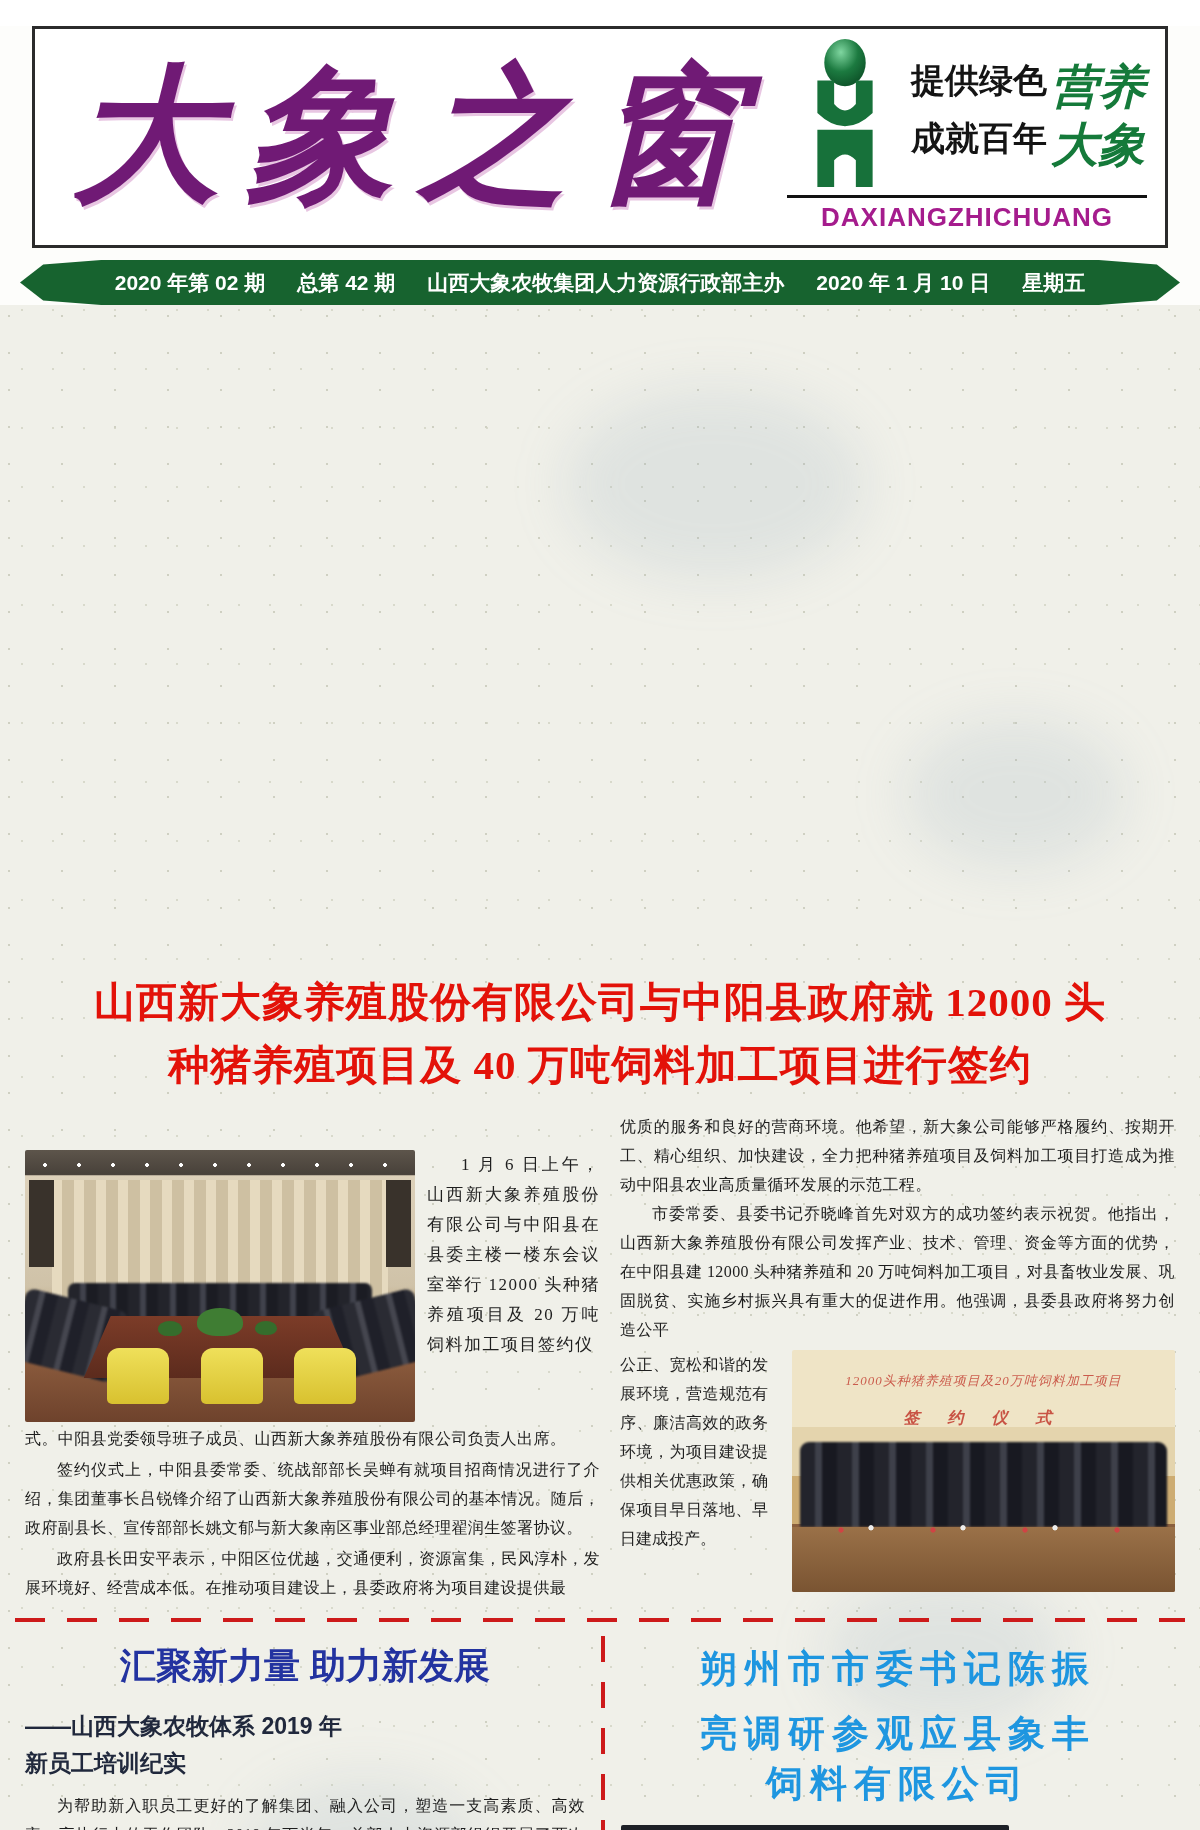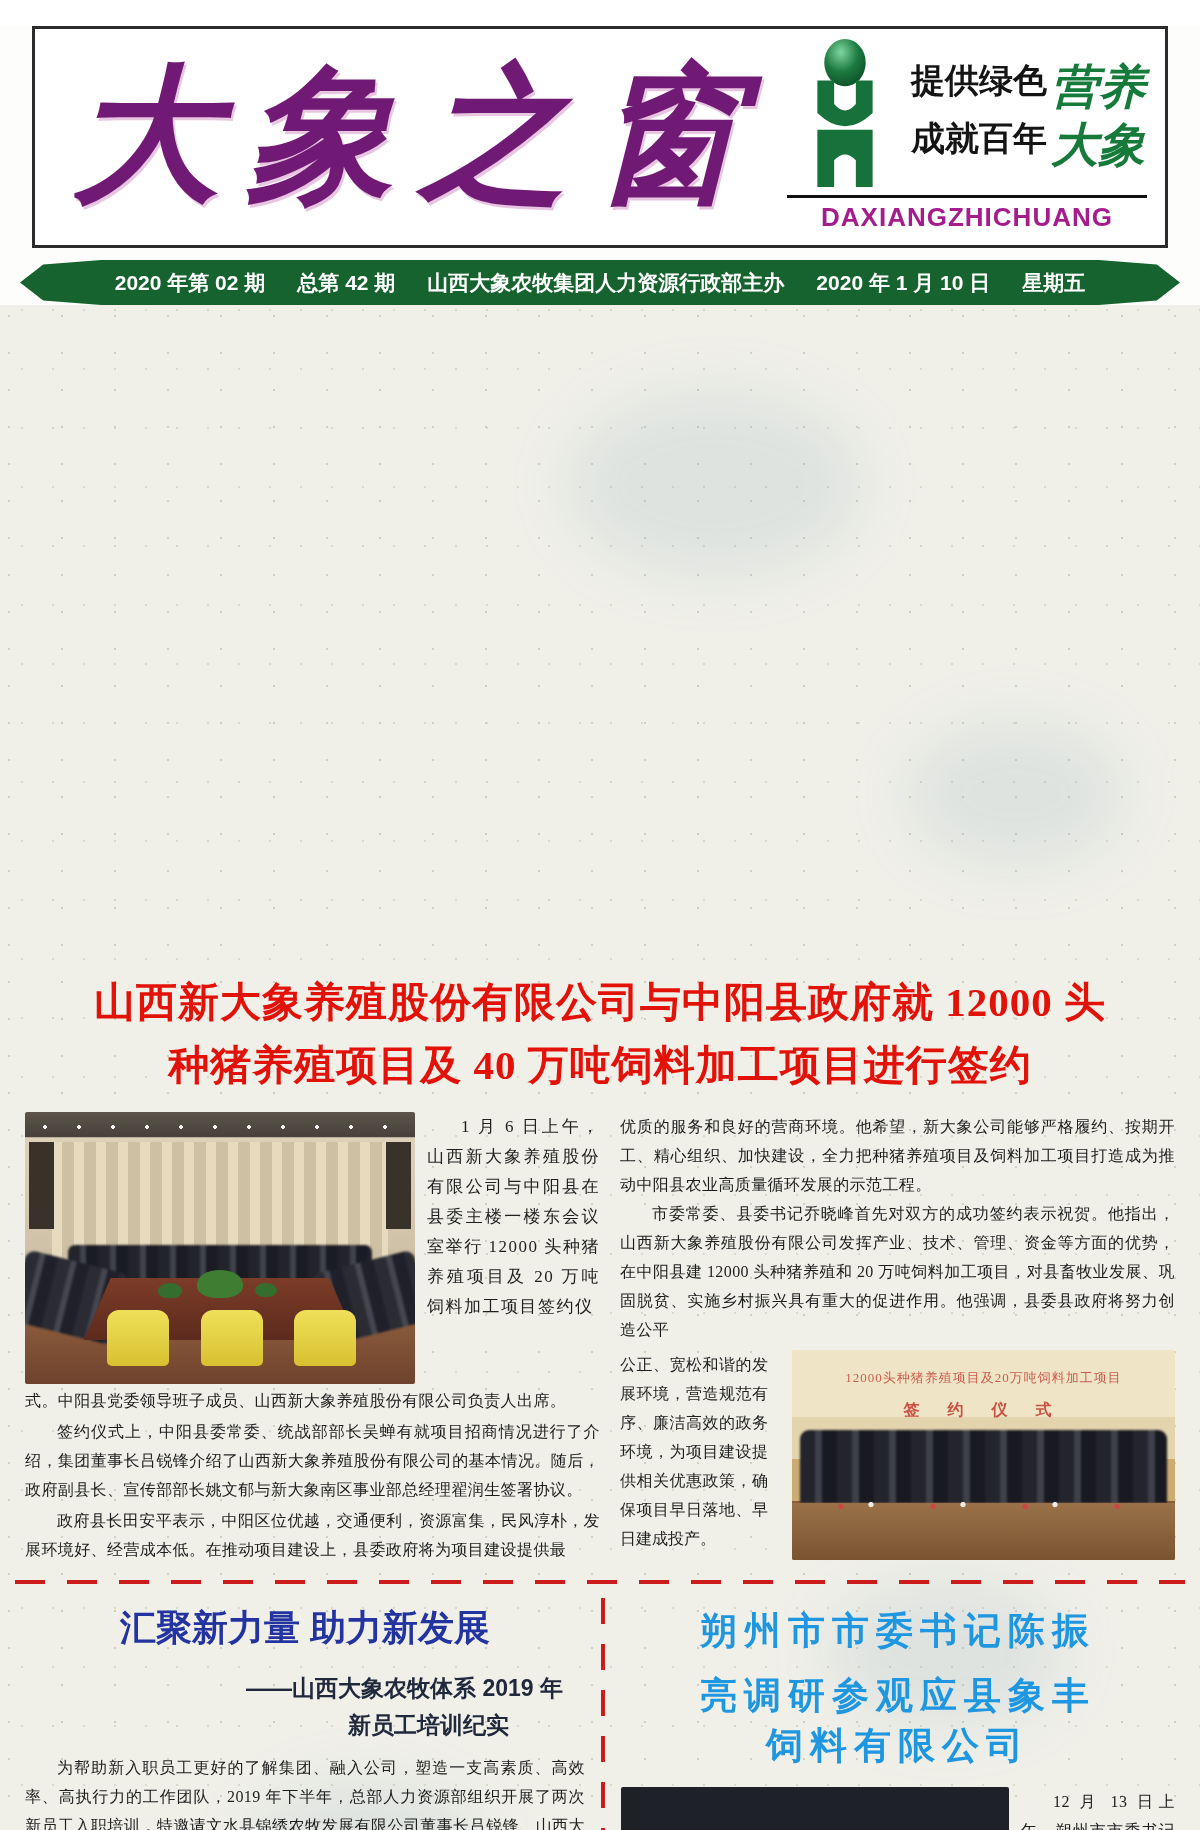--- a/index.html
+++ b/index.html
@@ -44,41 +44,41 @@
   
   .headline { text-align:center; font-weight:900; color:#e31209; font-size:41px; line-height:1.45;
               letter-spacing:1px; font-family:"Liberation Serif",serif; margin-top:4px; }
 
   
   p.body { font-size:16px; line-height:29px; text-align:justify; color:#1d1d1d; letter-spacing:.4px; }
   .ind { text-indent:2em; }
 
   
   .a1 { display:flex; gap:20px; margin-top:16px; }
-  .a1-left { width:575px; }
+  .a1-left { width:575px;margin-top:38px; }
   .a1-right { flex:1; }
   .a1-toprow { display:flex; gap:12px; }
   .minicol { flex:1; font-size:17px; line-height:30px; text-align:justify; letter-spacing:1.5px; }
   .a1-left p.body { margin-top:2px; }
   .a1-botrow { display:flex; gap:24px; margin-top:6px; }
   .narrow148 { width:148px; font-size:16px; line-height:29px; text-align:justify; }
 
   
   .h-div { height:4px; margin:16px -10px 0;
            background:repeating-linear-gradient(90deg,#cd1a1a 0 30px,rgba(0,0,0,0) 30px 52px); }
   .v-div { width:4px; margin:0 16px;
            background:repeating-linear-gradient(180deg,#cd1a1a 0 26px,rgba(0,0,0,0) 26px 46px); }
 
   
   .bottom { display:flex; margin-top:14px; align-items:stretch; }
   .b-left { width:560px; }
   .b-right { flex:1; }
   .h2-blue { text-align:center; font-family:"Liberation Sans",sans-serif; font-weight:bold;
              font-size:36px; color:#2333a0; margin-top:6px; }
-  .sub { text-align:right; font-family:"Liberation Sans",sans-serif; font-weight:bold; font-size:23px; color:#20283c; }
+  .sub { font-family:"Liberation Sans",sans-serif; font-weight:bold; font-size:23px; color:#20283c; }
   .sub1 { margin-top:20px; padding-right:22px; }
   .sub2 { padding-right:76px; margin-top:6px; margin-bottom:12px; }
   .b-left p.body { margin-top:2px; }
   .h3-azure { text-align:center; font-family:"Liberation Sans",sans-serif; font-weight:bold;
               font-size:37px; line-height:50px; letter-spacing:7px; color:#1e96e0; margin-top:8px; }
   .a3-row1 { display:flex; gap:12px; margin-top:16px; }
   .a3-narrow { flex:1; font-size:16px; line-height:29px; text-align:justify; }
 
   
   .photo { position:relative; overflow:hidden; background:#9a9a92; border-radius:2px; flex-shrink:0; }
@@ -105,22 +105,22 @@
     background:linear-gradient(#7c3c28,#5c2b1d); clip-path:polygon(10% 0,90% 0,100% 100%,0 100%); }
   .pm-plant { position:absolute; background:#3f7d33; border-radius:50% 50% 42% 42%; }
   .pm-plant.a { width:46px; height:28px; top:58%; left:44%; }
   .pm-plant.b { width:24px; height:15px; top:63%; left:34%; background:#356d2c; }
   .pm-plant.c { width:22px; height:14px; top:63%; left:59%; background:#356d2c; }
   .pm-chair { position:absolute; width:62px; height:56px; background:linear-gradient(#efe05a,#d8c12f);
     border-radius:12px 12px 5px 5px; top:73%; }
   .pm-chair.c1 { left:21%; } .pm-chair.c2 { left:45%; } .pm-chair.c3 { left:69%; }
 
   
-  .p-sign { height:210px; flex:1;
-    background:linear-gradient(180deg,#efe4c6 0 32%,#e4d4ad 32% 52%,#cdac72 52% 72%,#8a5f3e 72% 100%); }
+  .p-sign { height:242px; flex:1;
+    background:linear-gradient(180deg,#efe4c6 0 32%,#e4d4ad 32% 52%,#cdac72 52% 72%,#8a5f3e 72% 100%);font-style:italic; }
   .ps-t1 { position:absolute; top:9%; width:100%; text-align:center; color:#c23a2e; font-size:13px;
     letter-spacing:1px; opacity:.8; white-space:nowrap; }
   .ps-t2 { position:absolute; top:24%; width:100%; text-align:center; color:#c23a2e; font-size:16px;
     font-weight:bold; letter-spacing:12px; opacity:.85; }
   .ps-people { position:absolute; top:38%; left:2%; right:2%; height:35%;
     background:repeating-linear-gradient(90deg,#23242c 0 15px,#3e404a 15px 22px,#181921 22px 37px);
     border-radius:9px 9px 0 0; filter:blur(1px); }
   .ps-table { position:absolute; bottom:0; left:0; right:0; height:27%;
     background:linear-gradient(#9a7148,#7a5432); }
   .ps-flowers { position:absolute; bottom:21%; left:8%; right:8%; height:9%;

